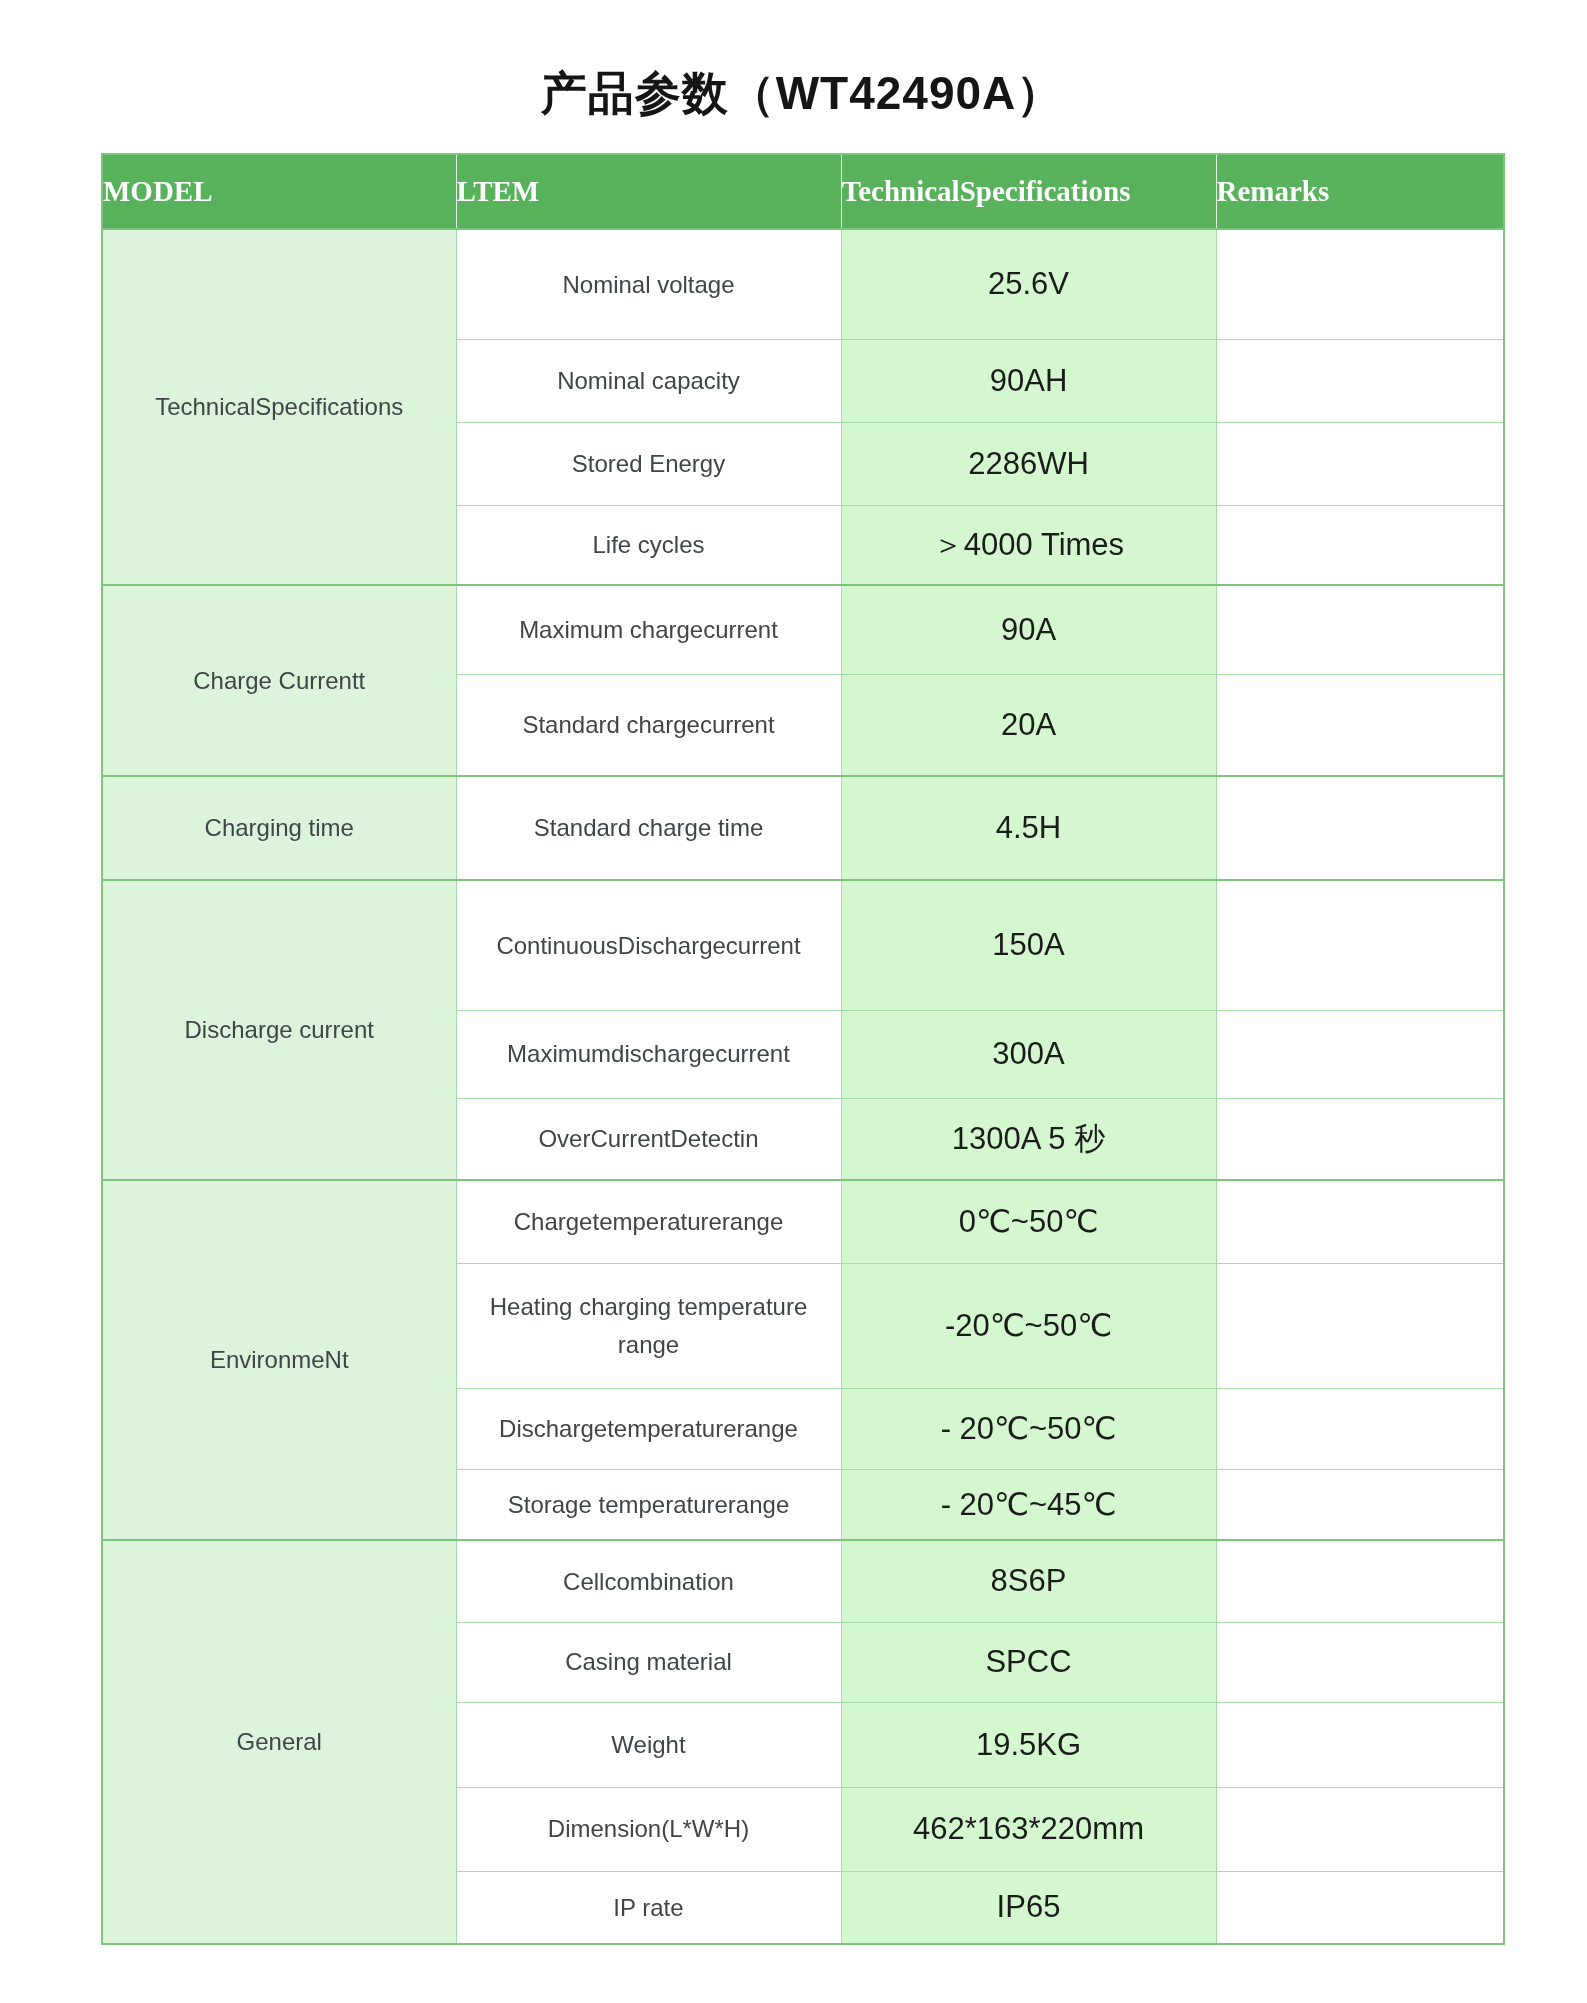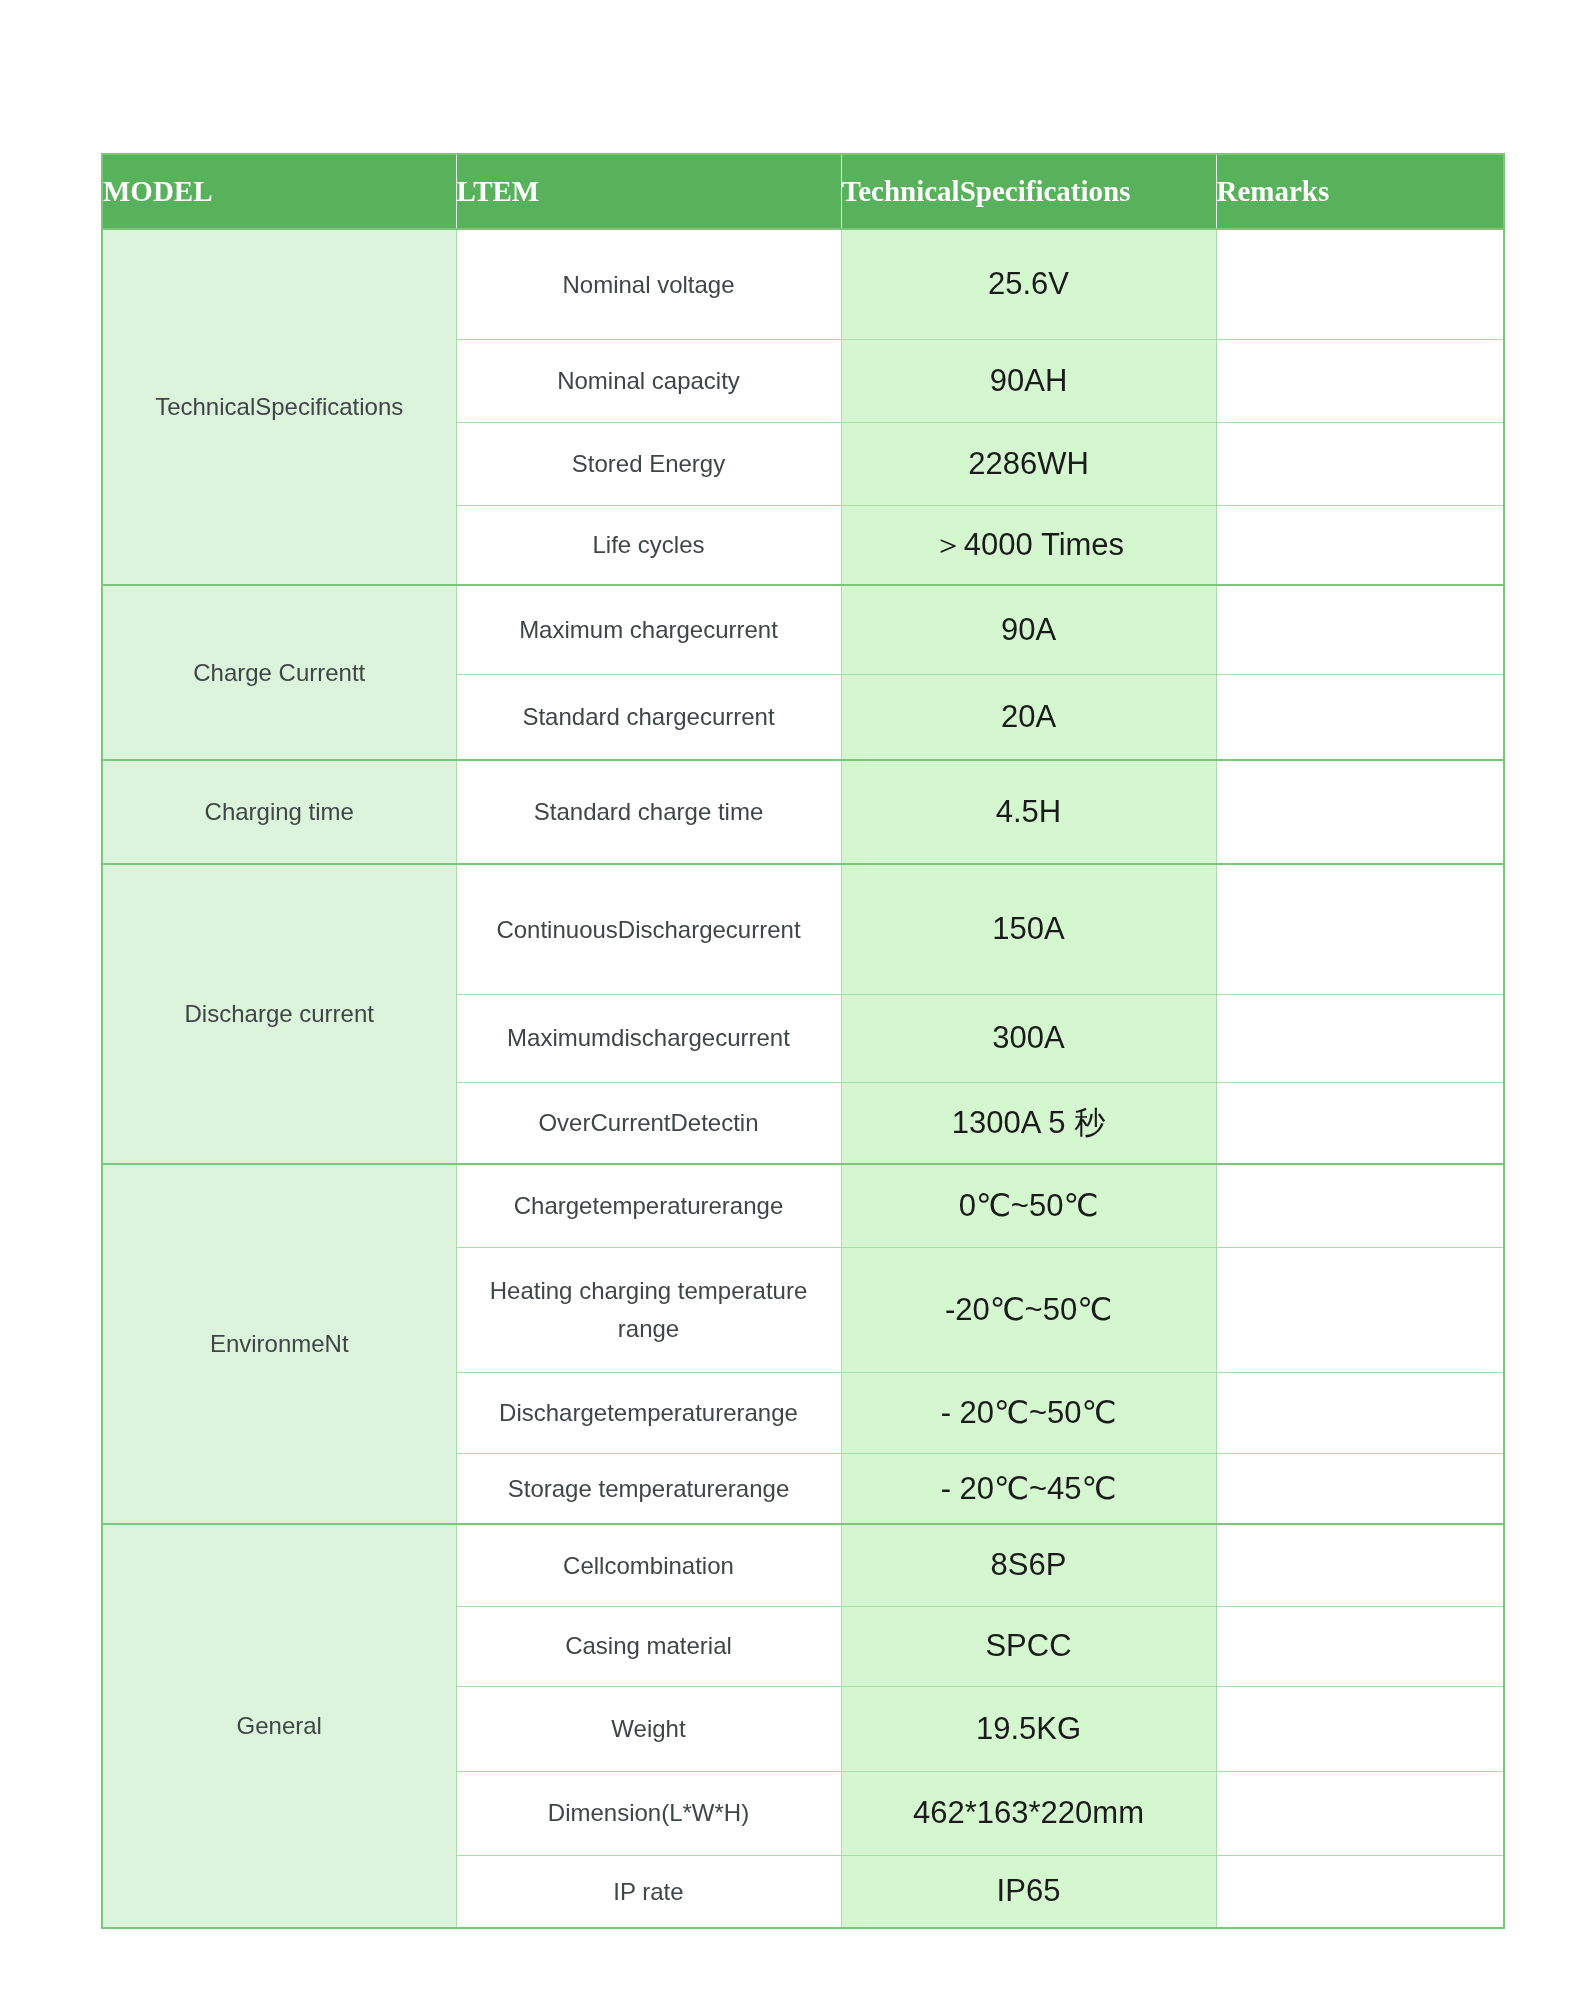--- a/index.html
+++ b/index.html
@@ -81,20 +81,21 @@
   }
   .spec tr.gend td{
     border-bottom:2px solid var(--line-strong);
   }
 </style>
 </head>
 <body>
 
 <div class="page">
 
+  <div class="title">产品参数（WT42490A）</div>
 
   <table class="spec">
     <colgroup>
       <col style="width:354px">
       <col style="width:385px">
       <col style="width:375px">
       <col style="width:288px">
     </colgroup>
     <thead>
       <tr>
@@ -127,21 +128,21 @@
         <td class="val">＞4000 Times</td>
         <td class="rem"></td>
       </tr>
 
       <tr style="height:89px">
         <td class="gcell" rowspan="2">Charge Currentt</td>
         <td class="item">Maximum chargecurrent</td>
         <td class="val">90A</td>
         <td class="rem"></td>
       </tr>
-      <tr class="gend" style="height:86px">
+      <tr class="gend" style="height:102px">
         <td class="item">Standard chargecurrent</td>
         <td class="val">20A</td>
         <td class="rem"></td>
       </tr>
 
       <tr class="gend" style="height:104px">
         <td class="gcell">Charging time</td>
         <td class="item">Standard charge time</td>
         <td class="val">4.5H</td>
         <td class="rem"></td>

